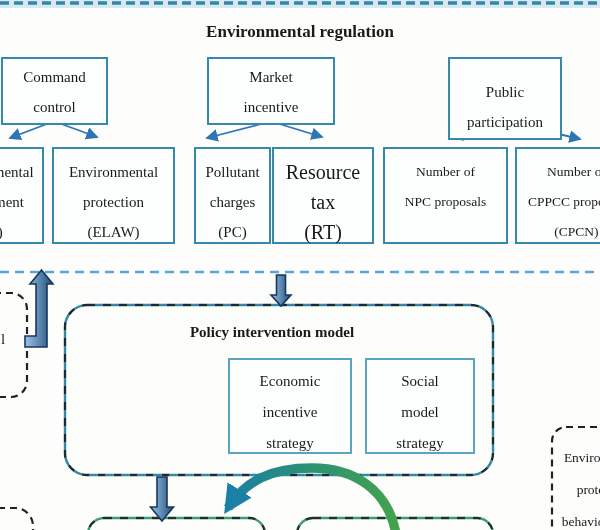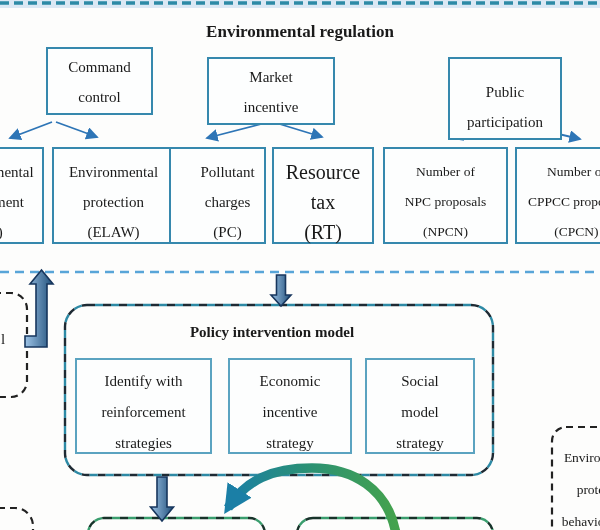--- a/index.html
+++ b/index.html
@@ -9,28 +9,28 @@
     font-family:"Liberation Serif","DejaVu Serif",serif;
     color:#1a1a1a;
   }
   #stage svg{position:absolute;left:0;top:0;}
   .box{
     position:absolute;background:#fdfefe;border:2px solid #3688ad;
     text-align:center;line-height:30px;font-size:15px;
   }
   .ln{display:block;}
   
-  #t1{left:1px;top:47px;width:103px;height:61px;padding-top:3px;margin-left:45px;}
+  #t1{left:1px;top:57px;width:103px;height:61px;padding-top:3px;}
   #t2{left:207px;top:57px;width:124px;height:61px;padding-top:3px;font-family:Liberation Serif, serif;}
   #t3{left:448px;top:57px;width:110px;height:61px;padding-top:18px;}
   
   .r2{top:147px;height:85px;padding-top:8px;line-height:30px;}
   #r0{left:-66px;width:106px;}
   #r1{left:52px;width:119px;}
-  #r2{left:169px;width:73px;padding-left:20px;}
+  #r2{left:194px;width:73px;}
   #r3{left:272px;width:98px;font-size:20px;}
   #r4{left:383px;width:121px;font-size:13.5px;}
   #r5{left:515px;width:119px;font-size:13.5px;}
   
   .pbox{top:358px;height:86px;padding-top:6px;line-height:31px;border:2px solid #5ba3c0;}
   #p1{left:75px;width:133px;}
   #p2{left:228px;width:120px;}
   #p3{left:365px;width:106px;}
   #main-title{
     position:absolute;left:0;top:22px;width:600px;text-align:center;
@@ -142,34 +142,28 @@
     <span class="ln">(PC)</span>
   </div>
   <div class="box r2" id="r3">
     <span class="ln">Resource</span>
     <span class="ln">tax</span>
     <span class="ln">(RT)</span>
   </div>
   <div class="box r2" id="r4">
     <span class="ln">Number of</span>
     <span class="ln">NPC proposals</span>
-    <span class="ln">(NPCN)</span>
   </div>
   <div class="box r2" id="r5">
     <span class="ln">Number of</span>
     <span class="ln">CPPCC proposals</span>
     <span class="ln">(CPCN)</span>
   </div>
 
   <div id="policy-title">Policy intervention model</div>
-  <div class="box pbox" id="p1">
-    <span class="ln">Identify with</span>
-    <span class="ln">reinforcement</span>
-    <span class="ln">strategies</span>
-  </div>
   <div class="box pbox" id="p2">
     <span class="ln">Economic</span>
     <span class="ln">incentive</span>
     <span class="ln">strategy</span>
   </div>
   <div class="box pbox" id="p3">
     <span class="ln">Social</span>
     <span class="ln">model</span>
     <span class="ln">strategy</span>
   </div>

